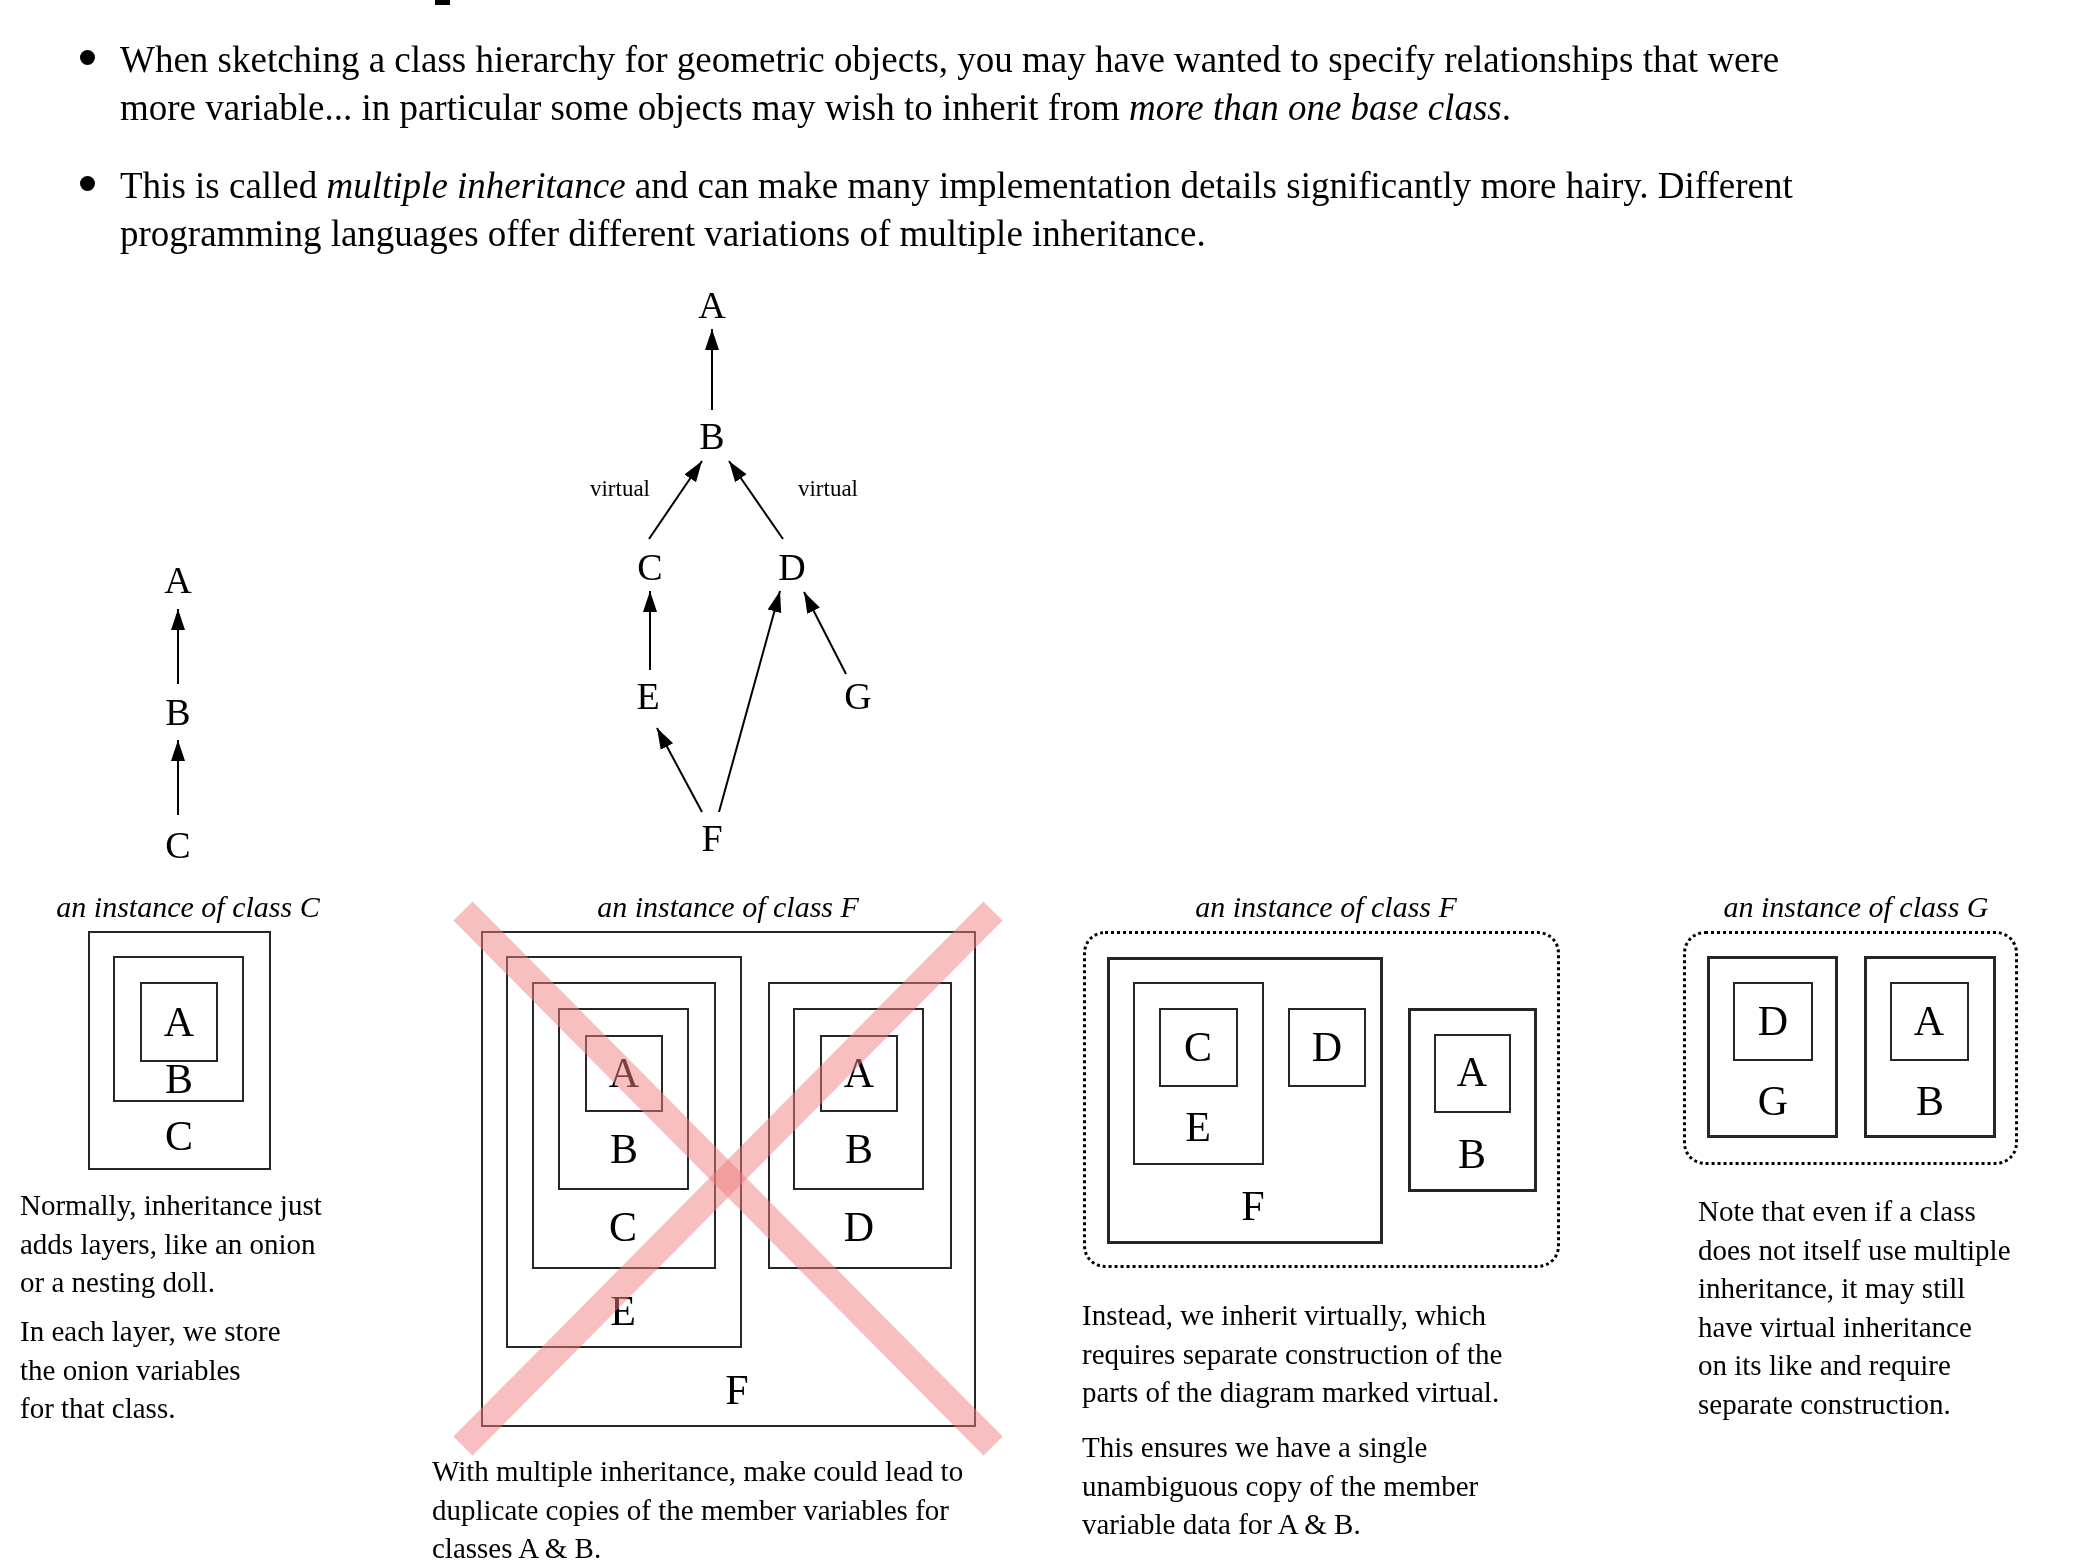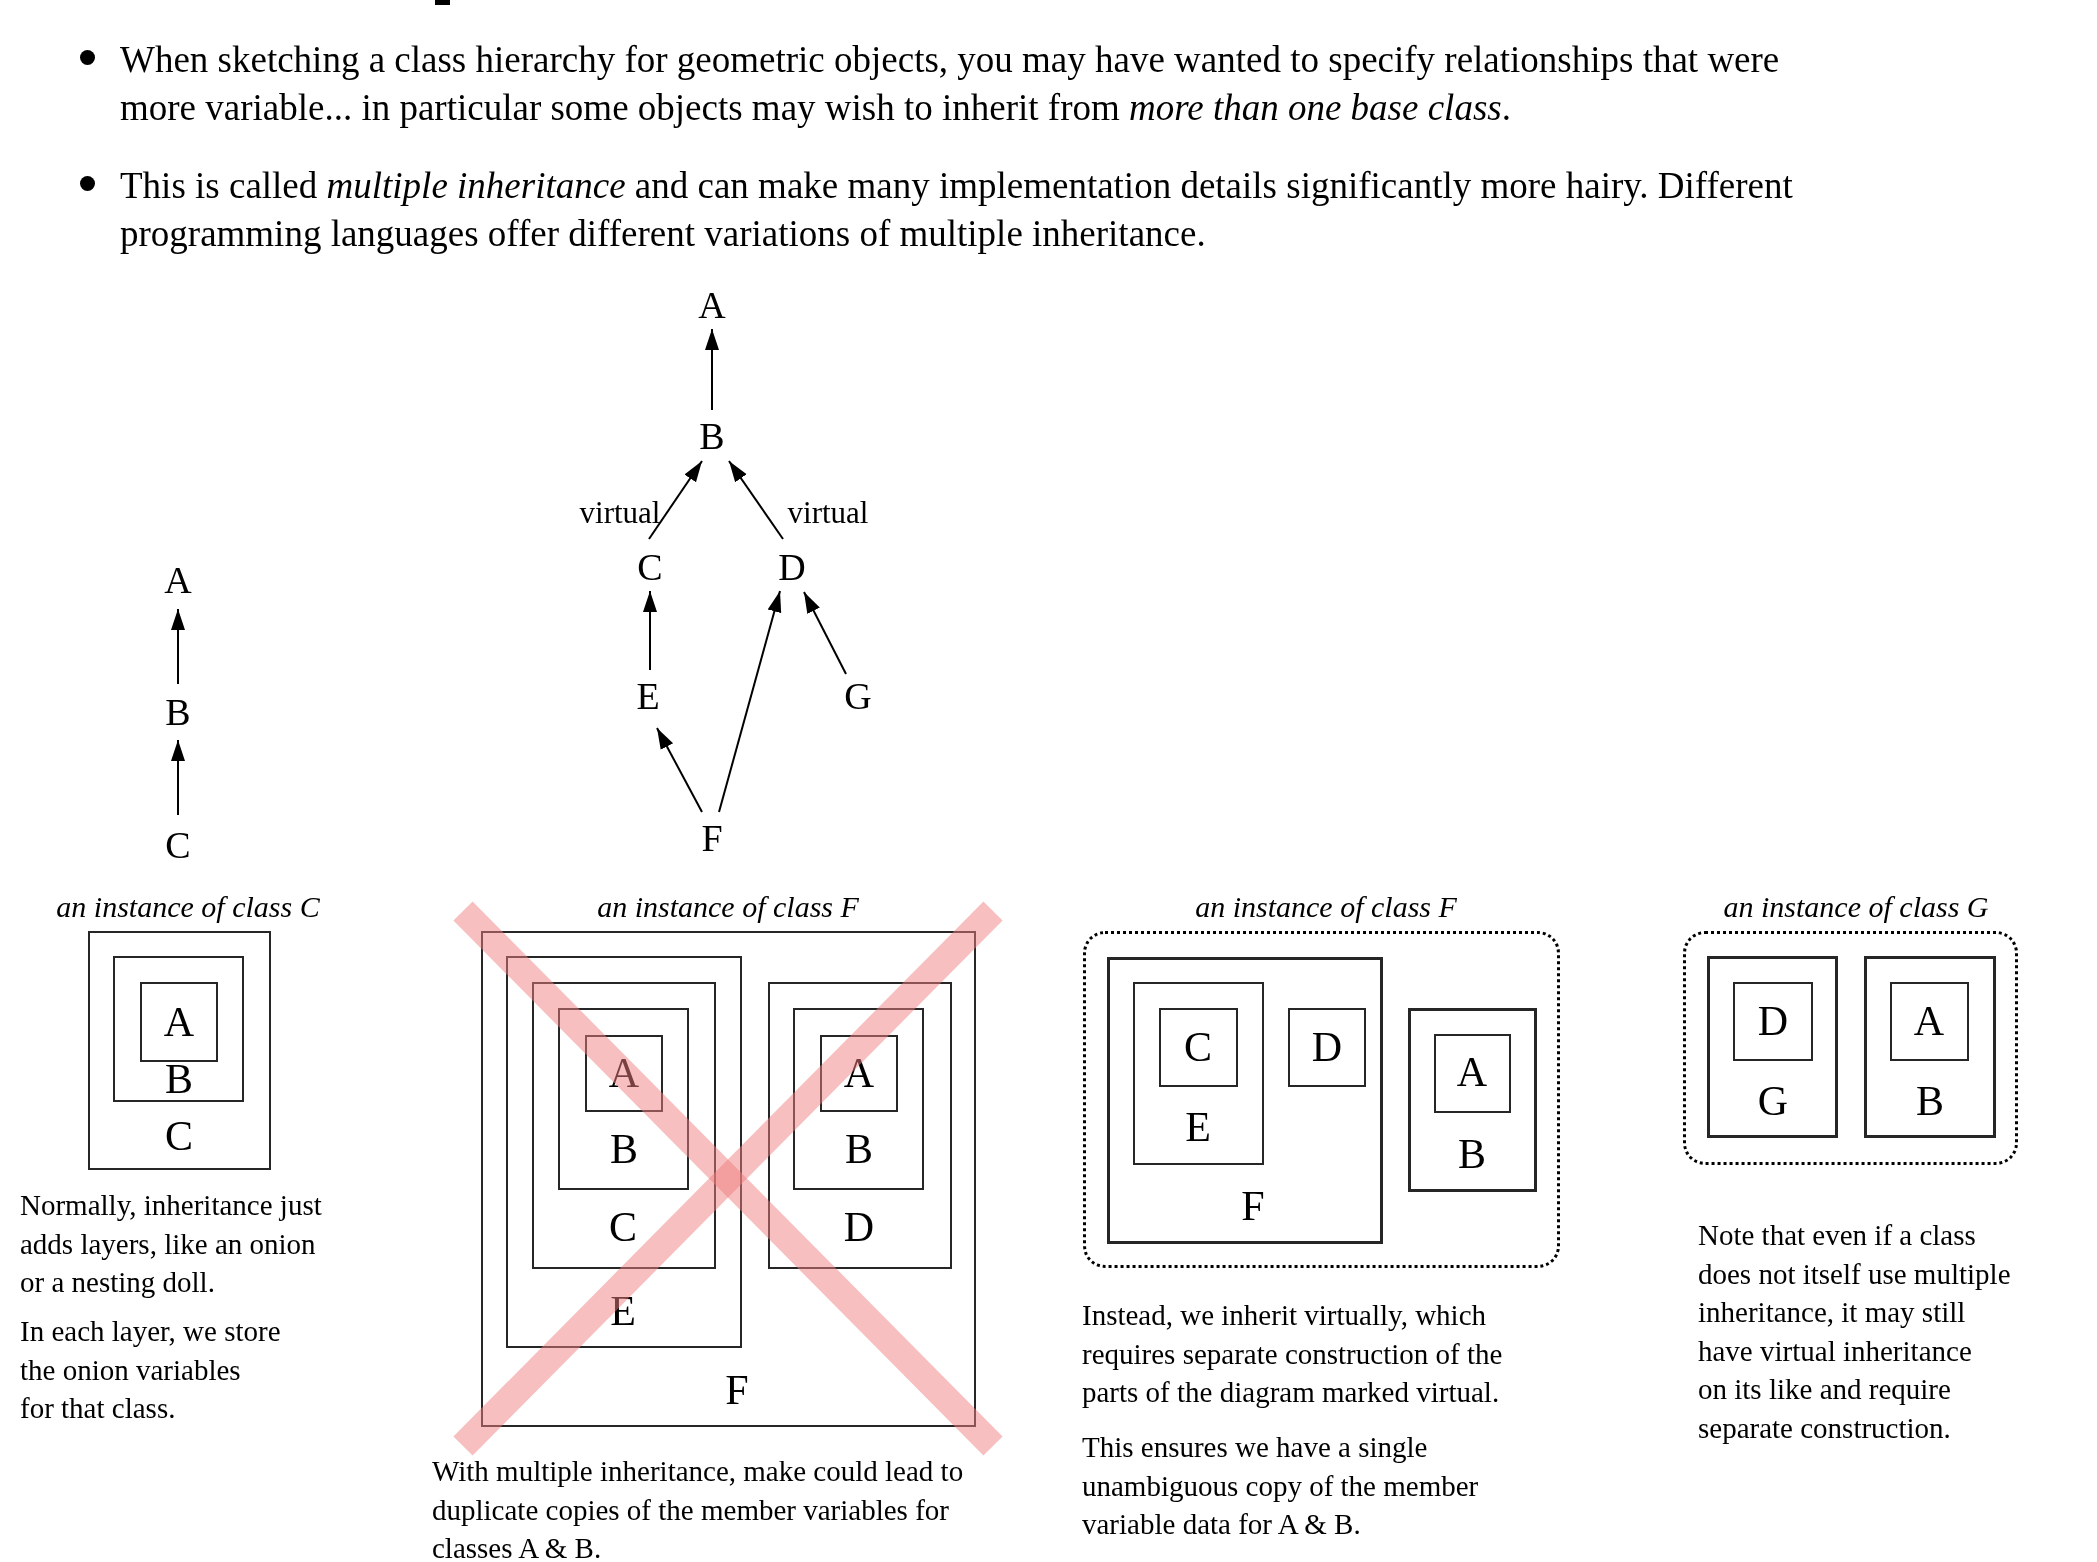--- a/index.html
+++ b/index.html
@@ -3,21 +3,21 @@
 <meta charset="utf-8">
 <style>
   html,body{margin:0;padding:0;background:#ffffff;}
   .page{position:relative;width:2064px;height:1562px;background:#ffffff;overflow:hidden;
         font-family:"Liberation Serif",serif;color:#000;}
   .bullet-dot{position:absolute;width:15px;height:15px;border-radius:50%;background:#000;}
   .bullet-line{position:absolute;font-size:37px;line-height:48px;white-space:nowrap;}
   .em{font-style:italic;}
   .caption{position:absolute;transform:translateX(-50%);font-style:italic;font-size:30px;white-space:nowrap;}
   .tree-node{position:absolute;transform:translate(-50%,-50%);font-size:38px;line-height:1;}
-  .virtual-label{position:absolute;transform:translate(-50%,-50%);font-size:31px;line-height:1;margin-top:24px;}
+  .virtual-label{position:absolute;transform:translate(-50%,-50%);font-size:23px;line-height:1;}
   .box{position:absolute;border:2px solid #262626;box-sizing:border-box;background:transparent;}
   .box-thick{border-width:3px;}
   .dotted{position:absolute;border:3px dotted #000;border-radius:22px;box-sizing:border-box;background:transparent;}
   .inst-label{position:absolute;transform:translate(-50%,-50%);font-size:42px;line-height:1;}
   .note{position:absolute;font-size:29px;line-height:38.5px;}
   .note div{white-space:nowrap;}
   .svg-layer{position:absolute;left:0;top:0;pointer-events:none;}
   .frag{position:absolute;background:#000;}
 </style>
 </head>
@@ -126,21 +126,21 @@
   <div class="caption" style="left:1856px;top:890px;">an instance of class G</div>
   <div class="dotted" style="left:1683px;top:931px;width:335px;height:234px;"></div>
   <div class="box box-thick" style="left:1707px;top:956px;width:131px;height:182px;"></div>
   <div class="box" style="left:1733px;top:982px;width:80px;height:79px;"></div>
   <div class="box box-thick" style="left:1864px;top:956px;width:132px;height:182px;"></div>
   <div class="box" style="left:1890px;top:982px;width:79px;height:79px;"></div>
   <div class="inst-label" style="left:1773px;top:1021px;">D</div>
   <div class="inst-label" style="left:1773px;top:1101px;">G</div>
   <div class="inst-label" style="left:1929px;top:1021px;">A</div>
   <div class="inst-label" style="left:1930px;top:1101px;">B</div>
-  <div class="note" style="left:1698px;top:1192px;margin-top:24px;">
+  <div class="note" style="left:1698px;top:1192px;">
     <div>Note that even if a class</div>
     <div>does not itself use multiple</div>
     <div>inheritance, it may still</div>
     <div>have virtual inheritance</div>
     <div>on its like and require</div>
     <div>separate construction.</div>
   </div>
 
   <svg class="svg-layer" width="2097" height="1562" viewBox="0 0 2097 1562">
     <defs>

